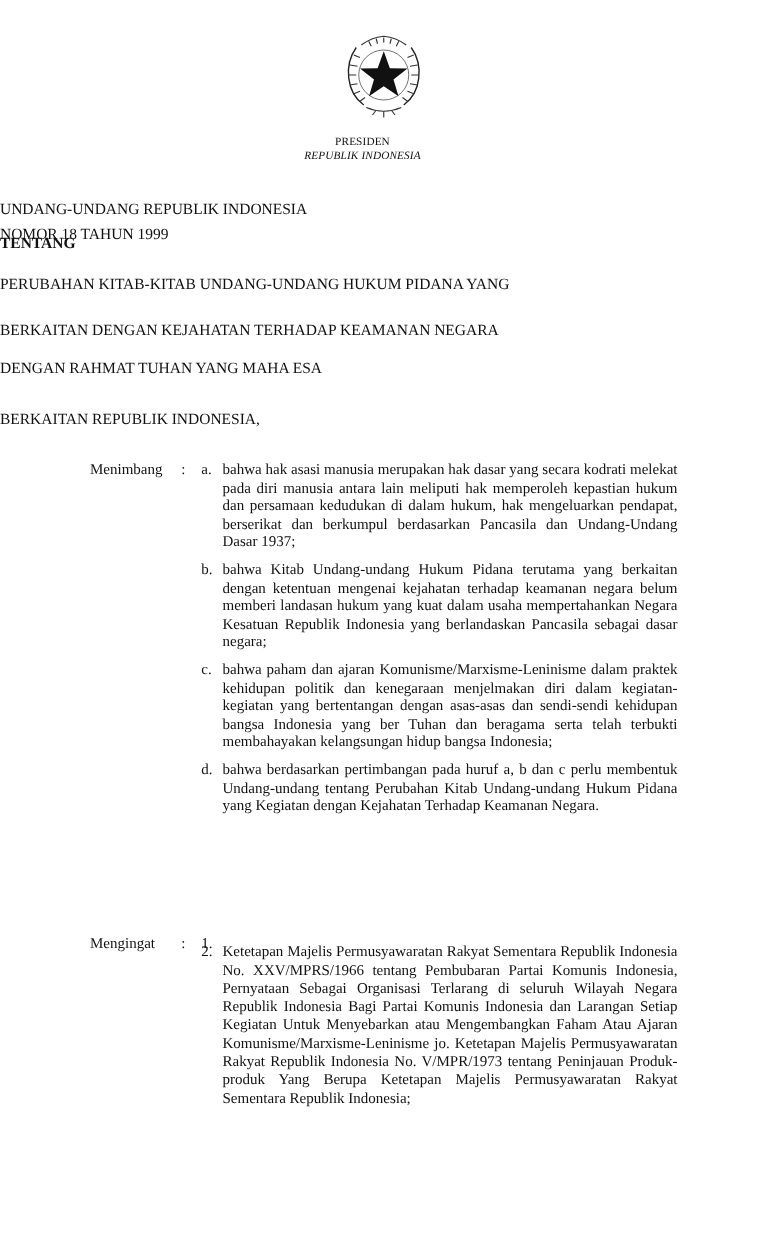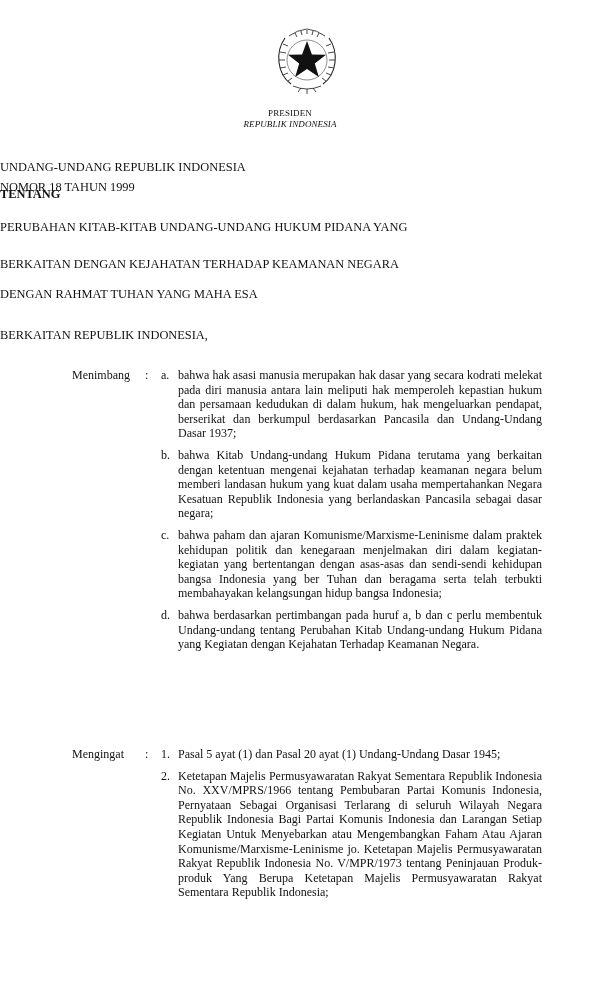--- a/index.html
+++ b/index.html
@@ -79,19 +79,18 @@
     <span class="item-mark">d.</span>
     <span>bahwa berdasarkan pertimbangan pada huruf a, b dan c perlu membentuk Undang-undang tentang Perubahan Kitab Undang-undang Hukum Pidana yang Kegiatan dengan Kejahatan Terhadap Keamanan Negara.</span>
   </div>
 </div>
 
 <div class="section" style="top:719px;margin-top:28px;">
   <span class="sec-label">Mengingat</span>
   <span class="sec-colon">:</span>
   <div class="item">
     <span class="item-mark">1.</span>
-    <span>Pasal 5 ayat (1) dan Pasal 20 ayat (1) Undang-Undang Dasar 1945;</span>
   </div>
   <div class="item">
     <span class="item-mark">2.</span>
     <span>Ketetapan Majelis Permusyawaratan Rakyat Sementara Republik Indonesia No. XXV/MPRS/1966 tentang Pembubaran Partai Komunis Indonesia, Pernyataan Sebagai Organisasi Terlarang di seluruh Wilayah Negara Republik Indonesia Bagi Partai Komunis Indonesia dan Larangan Setiap Kegiatan Untuk Menyebarkan atau Mengembangkan Faham Atau Ajaran Komunisme/Marxisme-Leninisme jo. Ketetapan Majelis Permusyawaratan Rakyat Republik Indonesia No. V/MPR/1973 tentang Peninjauan Produk-produk Yang Berupa Ketetapan Majelis Permusyawaratan Rakyat Sementara Republik Indonesia;</span>
   </div>
 </div>
 
 </body></html>

